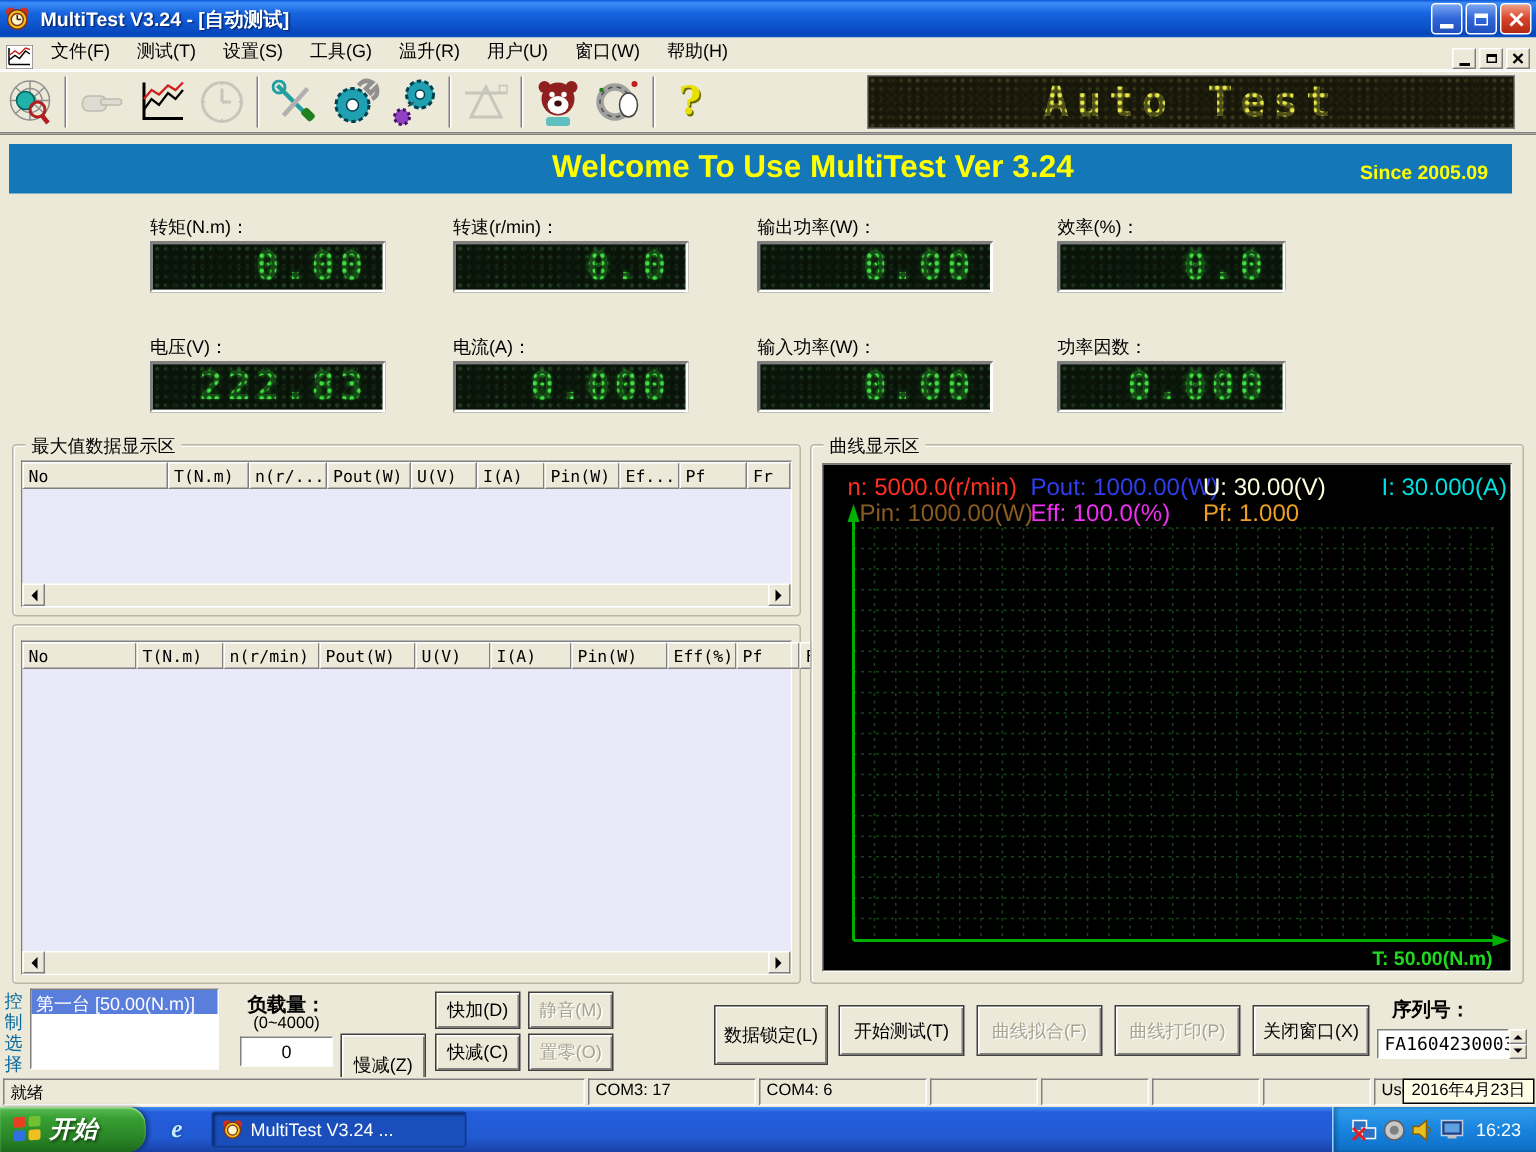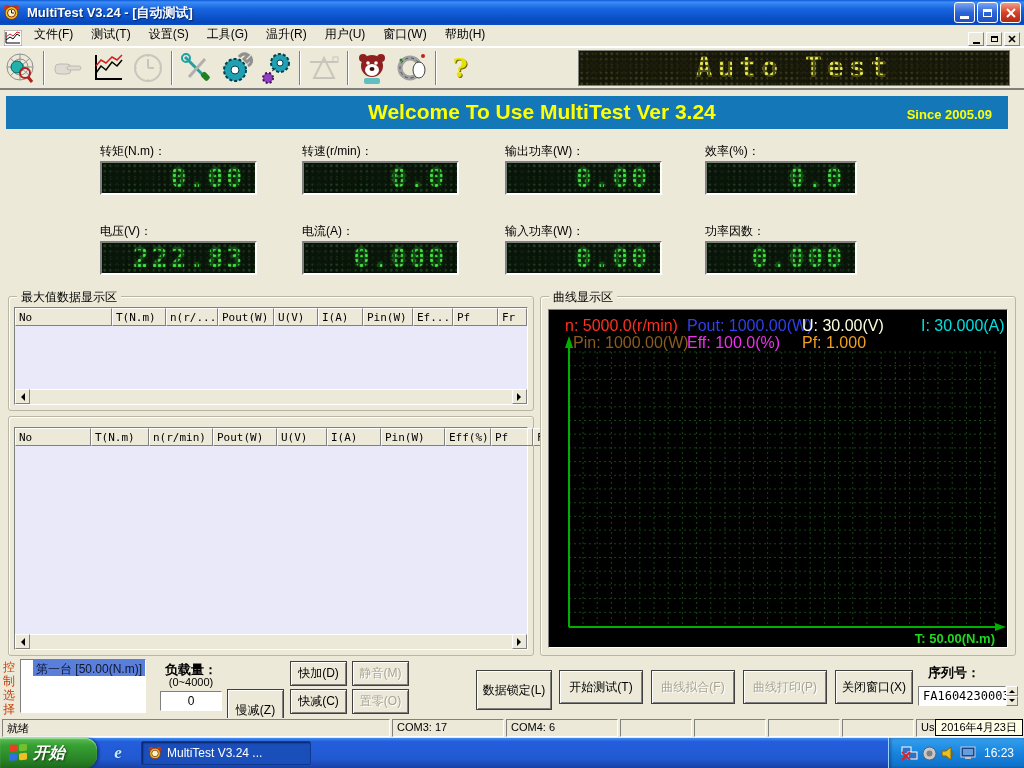--- a/index.html
+++ b/index.html
@@ -86,24 +86,24 @@
   .strack { flex:1; background:#ECE9D8; border-top:1px solid #fff; }
 
   
   .chartarea { position:absolute; left:7px; right:7px; top:12px; bottom:7px; background:#000;
     border:1px solid; border-color:#808080 #fff #fff #808080; }
   .leg { position:absolute; }
   .xlabel { position:absolute; right:12px; bottom:1px; color:#20D820; font:bold 13px "Liberation Sans",sans-serif; }
 
   
   .sidelabel { position:absolute; left:3px; top:660px; width:14px; font-size:12px; line-height:14px;
-    word-break:break-all; color:#c2410c; }
+    word-break:break-all; color:#0369a1; }
   .machinelist { position:absolute; left:20px; top:659px; width:126px; height:54px; background:#fff;
     border:1px solid; border-color:#808080 #fff #fff #808080; font-size:12px; }
-  .machinesel { background:#5A7EDC; color:#0f172a; padding:1px 3px; height:16px; white-space:nowrap; overflow:hidden;margin-left:12px; }
+  .machinesel { background:#5A7EDC; color:#ffffff; padding:1px 3px; height:16px; white-space:nowrap; overflow:hidden; }
   .loadlabel { position:absolute; left:158px; top:661px; width:66px; text-align:center; font-size:13px; font-weight:bold; }
   .loadrange { position:absolute; left:158px; top:676px; width:66px; text-align:center; font-size:11px; }
   .loadinput { position:absolute; left:160px; top:691px; width:62px; height:20px; background:#fff;
     border:1px solid; border-color:#808080 #fff #fff #808080; text-align:center; font-size:12px; line-height:18px; }
   .btn { position:absolute; background:#ECE9D8; border:1px solid #404040;
     box-shadow:inset 1px 1px 0 #fff, inset -1px -1px 0 #808080;
     font-size:12px; display:flex; align-items:center; justify-content:center; color:#000; }
   .btn.off { color:#A8A494; text-shadow:1px 1px 0 #fff; }
   .seriallabel { position:absolute; left:928px; top:664px; font-size:13px; font-weight:bold; }
   .serialbox { position:absolute; left:918px; top:686px; width:88px; height:20px; background:#fff;

